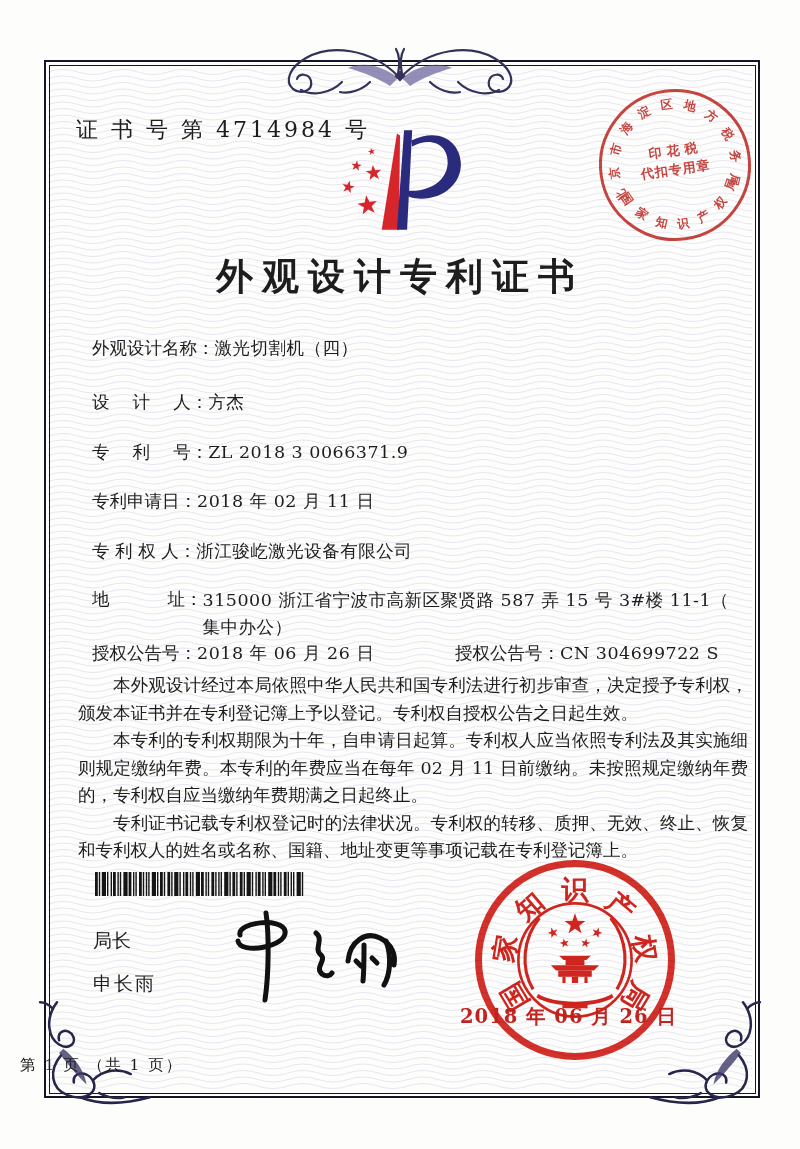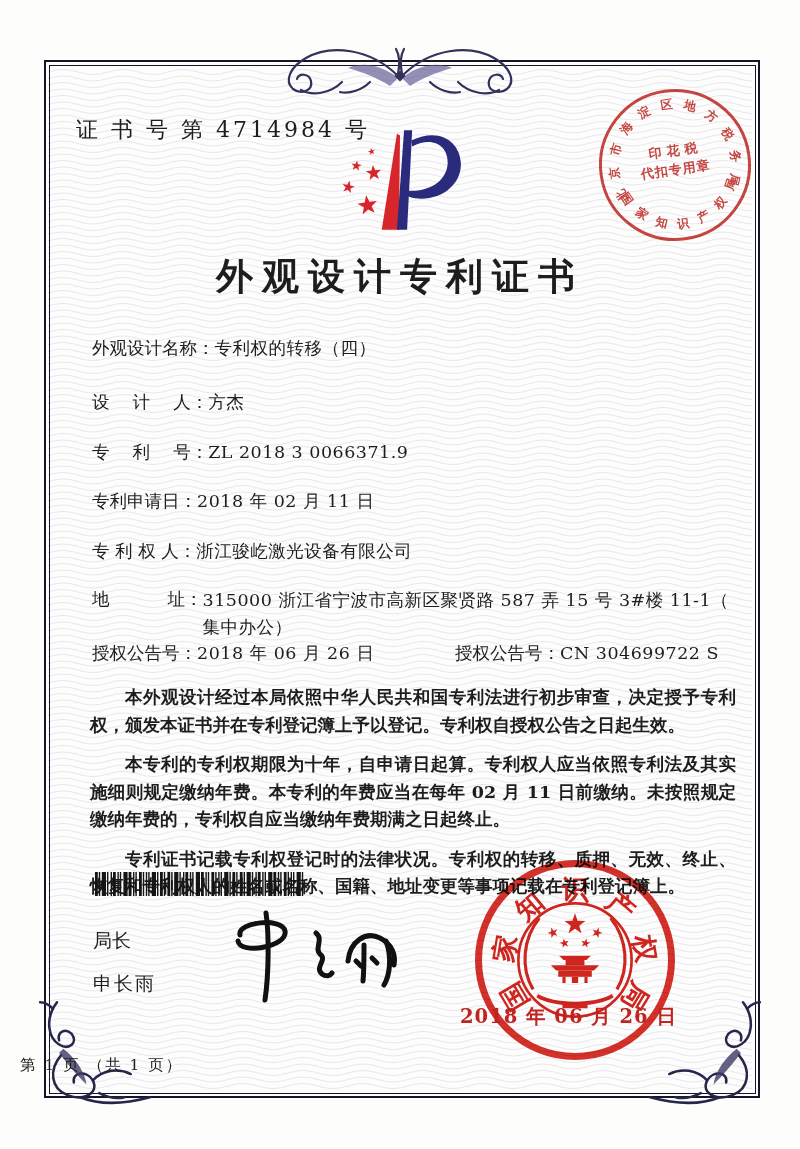--- a/index.html
+++ b/index.html
@@ -23,21 +23,21 @@
   
   .frow{position:absolute;left:92px;font-size:17.5px;z-index:4;white-space:nowrap;}
   .flabel{display:inline-block;white-space:pre;}
   .fvalue{white-space:pre-line;letter-spacing:.5px;}
   .frow.addr{white-space:normal;}
   .frow.addr .fvalue{display:inline-block;vertical-align:top;width:540px;line-height:27px;}
   .grant{position:absolute;left:455px;top:641px;font-size:17.5px;z-index:4;white-space:nowrap;}
   
   .body-text{position:absolute;left:78px;top:672px;width:670px;z-index:4;
              font-size:17.5px;line-height:27.5px;text-align:justify;}
-  .body-text p{margin:12px;text-indent:2em;font-weight:bold;}
+  .body-text p{margin:0;text-indent:2em;}
   
   #barcode{position:absolute;left:95px;top:872px;z-index:4;}
   
   .signer-title{position:absolute;left:93px;top:928px;font-size:19px;z-index:4;}
   .signer-name{position:absolute;left:93px;top:971px;font-size:19px;letter-spacing:2px;z-index:4;}
   #signature{position:absolute;left:210px;top:903px;z-index:4;}
   
   .seal{position:absolute;left:472px;top:857px;width:206px;height:206px;z-index:5;
         mix-blend-mode:multiply;}
   .seal .ring{position:absolute;inset:3px;border:7px solid #d3261f;border-radius:50%;opacity:.95;}
@@ -304,21 +304,21 @@
         <span class="arc-ch" style="font-size: 12px; color: rgb(194, 50, 44); transform: translate(-50%, -50%) rotate(138deg) translate(0px, -59px) rotate(180deg);">权</span>
         <span class="arc-ch" style="font-size: 12px; color: rgb(194, 50, 44); transform: translate(-50%, -50%) rotate(117deg) translate(0px, -59px) rotate(180deg);">局</span>
       </div>
     <div class="tax-c1">印花税</div>
     <div class="tax-c2">代扣专用章</div>
   </div>
 
   <div class="title">外观设计专利证书</div>
 
   <div class="frow" style="top:336px">
-    <span class="flabel">外观设计名称：</span><span class="fvalue">专利权的转移（四）</span>
+    <span class="flabel">外观设计名称：</span><span class="fvalue">激光切割机（四）</span>
   </div>
   <div class="frow" style="top:390px">
     <span class="flabel">设　 计　 人：</span><span class="fvalue">方杰</span>
   </div>
   <div class="frow" style="top:440px">
     <span class="flabel">专　 利　 号：</span><span class="fvalue">ZL 2018 3 0066371.9</span>
   </div>
   <div class="frow" style="top:489px">
     <span class="flabel">专利申请日：</span><span class="fvalue">2018 年 02 月 11 日</span>
   </div>

